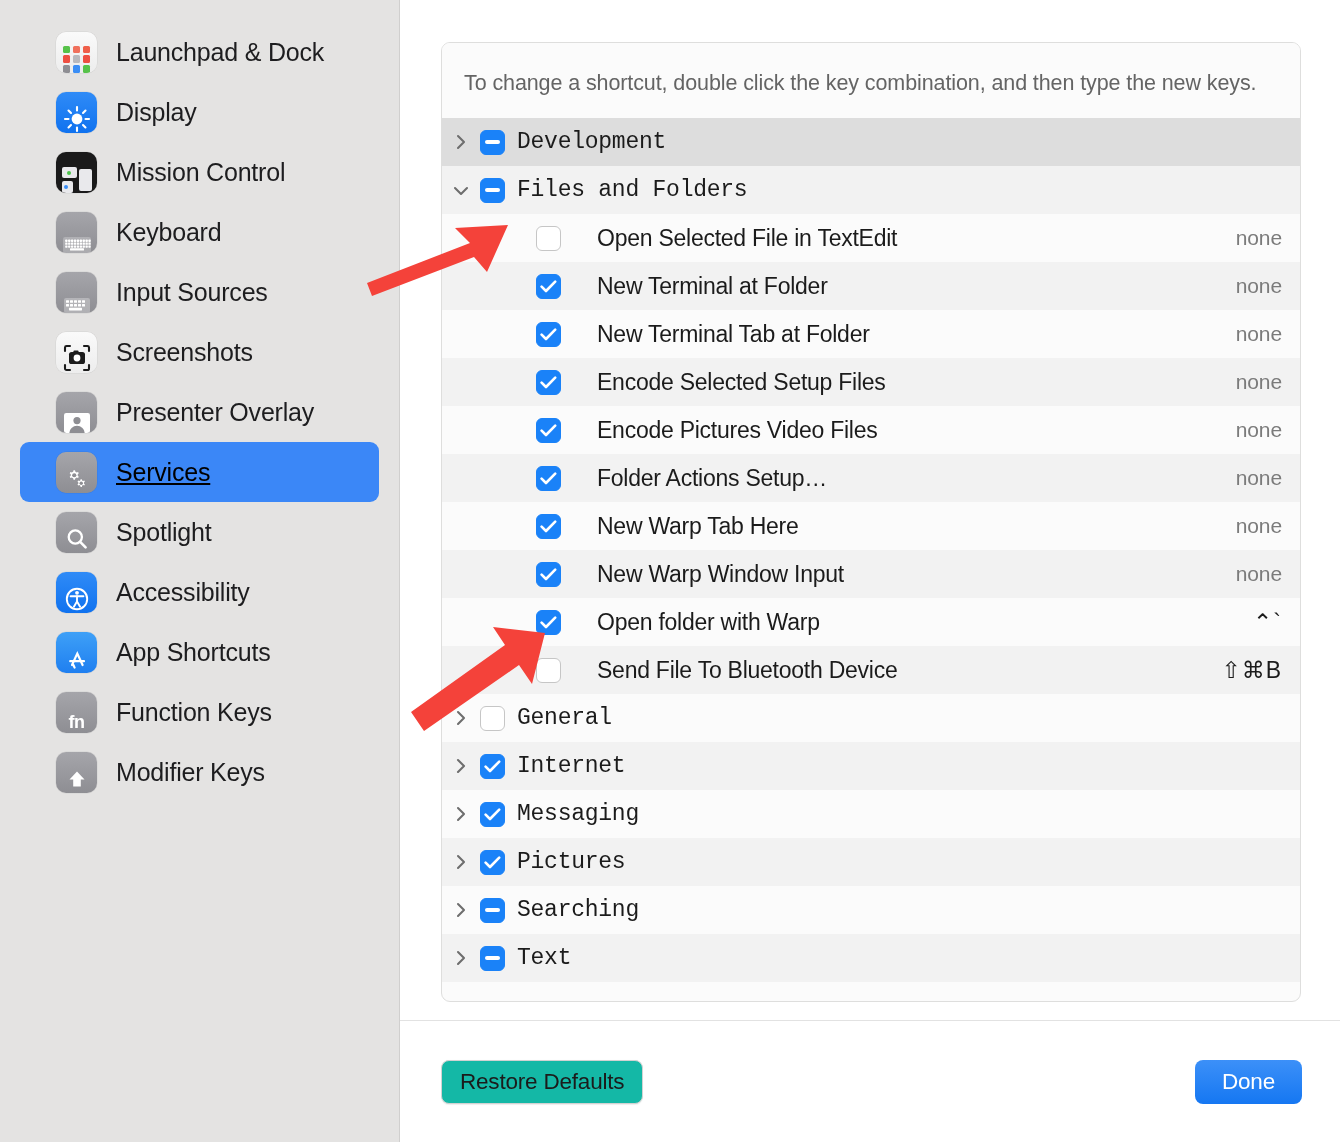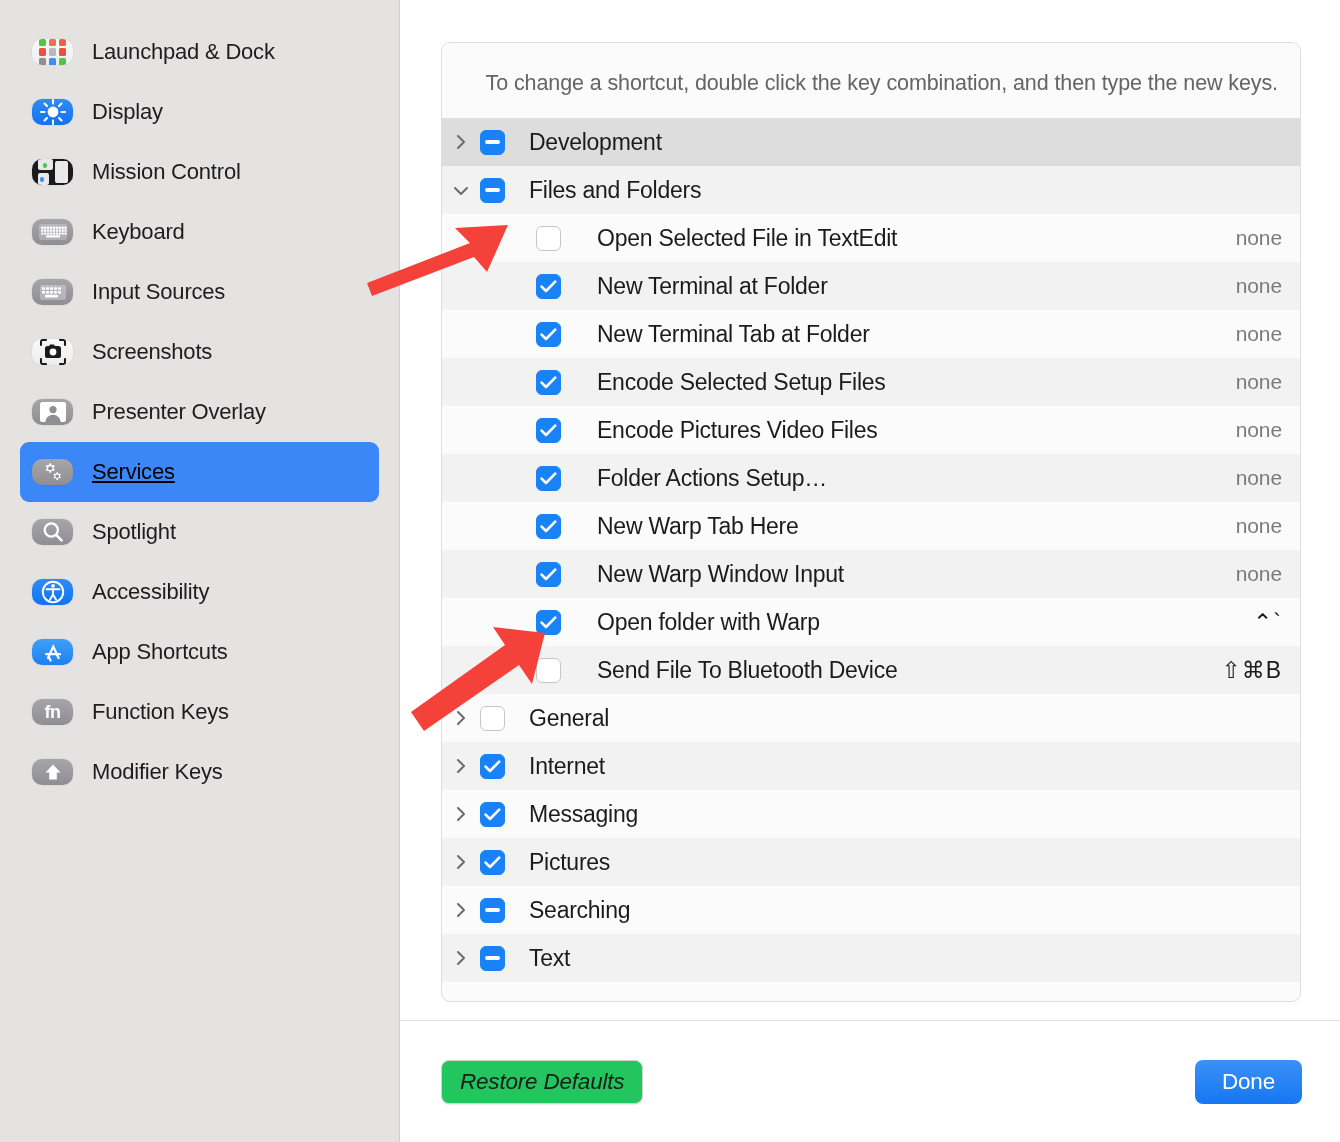--- a/index.html
+++ b/index.html
@@ -25,36 +25,37 @@
     height: 60px;
     margin: 0 20px;
     border-radius: 9px;
     display: flex; align-items: center;
     padding-left: 12px;
     gap: 19px;
     cursor: default;
   }
   .side-item.selected { background: #3b87f7; }
   .side-label {
-    font-size: 22px;
+    font-size: 25px;
     color: #1d1d1f;
     letter-spacing: -0.2px;
     white-space: nowrap;
   }
   .side-item.selected .side-label { color: #000000; text-decoration: underline; }
 
   
   .sicon {
-    width: 41px; height: 26px;
+    width: 41px; height: 41px;
     border-radius: 10px;
     flex: 0 0 41px;
     position: relative;
-    display: flex; align-items: center; justify-content: center;
+    display: flex; align-items: flex-end; justify-content: center;
     overflow: hidden;
     box-shadow: 0 0 0 0.5px rgba(0,0,0,0.07);
+    margin-left: 24px;
   }
   .sicon svg { display: block; }
   .ic-gray  { background: linear-gradient(#a5a5aa, #8e8e93); }
   .ic-blue  { background: linear-gradient(#2f8bf7, #1072ef); }
   .ic-white { background: linear-gradient(#fafafa, #ededed); }
   .ic-black { background: #1a1a1a; }
   .ic-appstore { background: linear-gradient(#3ea0f7, #1f7ff0); }
 
   
   .lp-grid { width: 27px; height: 27px; display: grid; grid-template-columns: repeat(3,1fr); grid-template-rows: repeat(3,1fr); gap: 2.5px; }
@@ -78,21 +79,20 @@
     border-radius: 9px;
     overflow: hidden;
   }
   #panel-note {
     padding: 26px 22px 20px 22px;
     font-size: 21.5px;
     line-height: 29px;
     color: #646464;
     letter-spacing: -0.1px;
     background: #fbfbfb;
-    text-align: right;
   }
 
   #rows { position: relative; }
   .row {
     height: 48px;
     display: flex; align-items: center;
     position: relative;
     background: #fbfbfb;
     cursor: default;
   }
@@ -119,21 +119,21 @@
     border-color: #1a82f8;
   }
   .cb svg { display: block; }
 
   .row-label {
     font-size: 23px;
     color: #1b1b1b;
     letter-spacing: -0.25px;
     white-space: nowrap;
   }
-  .group .row-label { margin-left: 24px; }
+  .group .row-label { margin-left: 12px; font-family: Liberation Mono, monospace; }
   .child .row-label { margin-left: 36px; }
   .child .cb { margin-left: 56px; }
 
   .shortcut {
     position: absolute;
     right: 18px; top: 0; bottom: 0;
     display: flex; align-items: center;
     font-size: 21px;
     color: #7b7b7b;
     letter-spacing: -0.1px;
@@ -144,30 +144,29 @@
   #footer-divider {
     position: absolute; left: 0; right: 0; top: 1020px;
     height: 1px; background: #e2e2e2;
   }
   #footer {
     position: absolute; left: 0; right: 0; top: 1021px; bottom: 0;
   }
   #restore-defaults {
     position: absolute; left: 41px; top: 39px;
     height: 44px; padding: 0 18px;
-    background: #22c55e;
+    background: #14b8a6;
     border: 1px solid #d2d2d2;
     border-radius: 8px;
     font-family: "Liberation Sans", sans-serif;
     font-size: 22.5px;
     color: #1b1b1b;
     letter-spacing: -0.2px;
     box-shadow: 0 0.5px 1px rgba(0,0,0,0.07);
     cursor: default;
-    font-style: italic;
   }
   #done-button {
     position: absolute; right: 38px; top: 39px;
     height: 44px; padding: 0 27px;
     background: linear-gradient(#3c90f8, #1577f2);
     border: none; border-radius: 8px;
     font-family: "Liberation Sans", sans-serif;
     font-size: 22.5px;
     color: #ffffff;
     letter-spacing: -0.2px;

